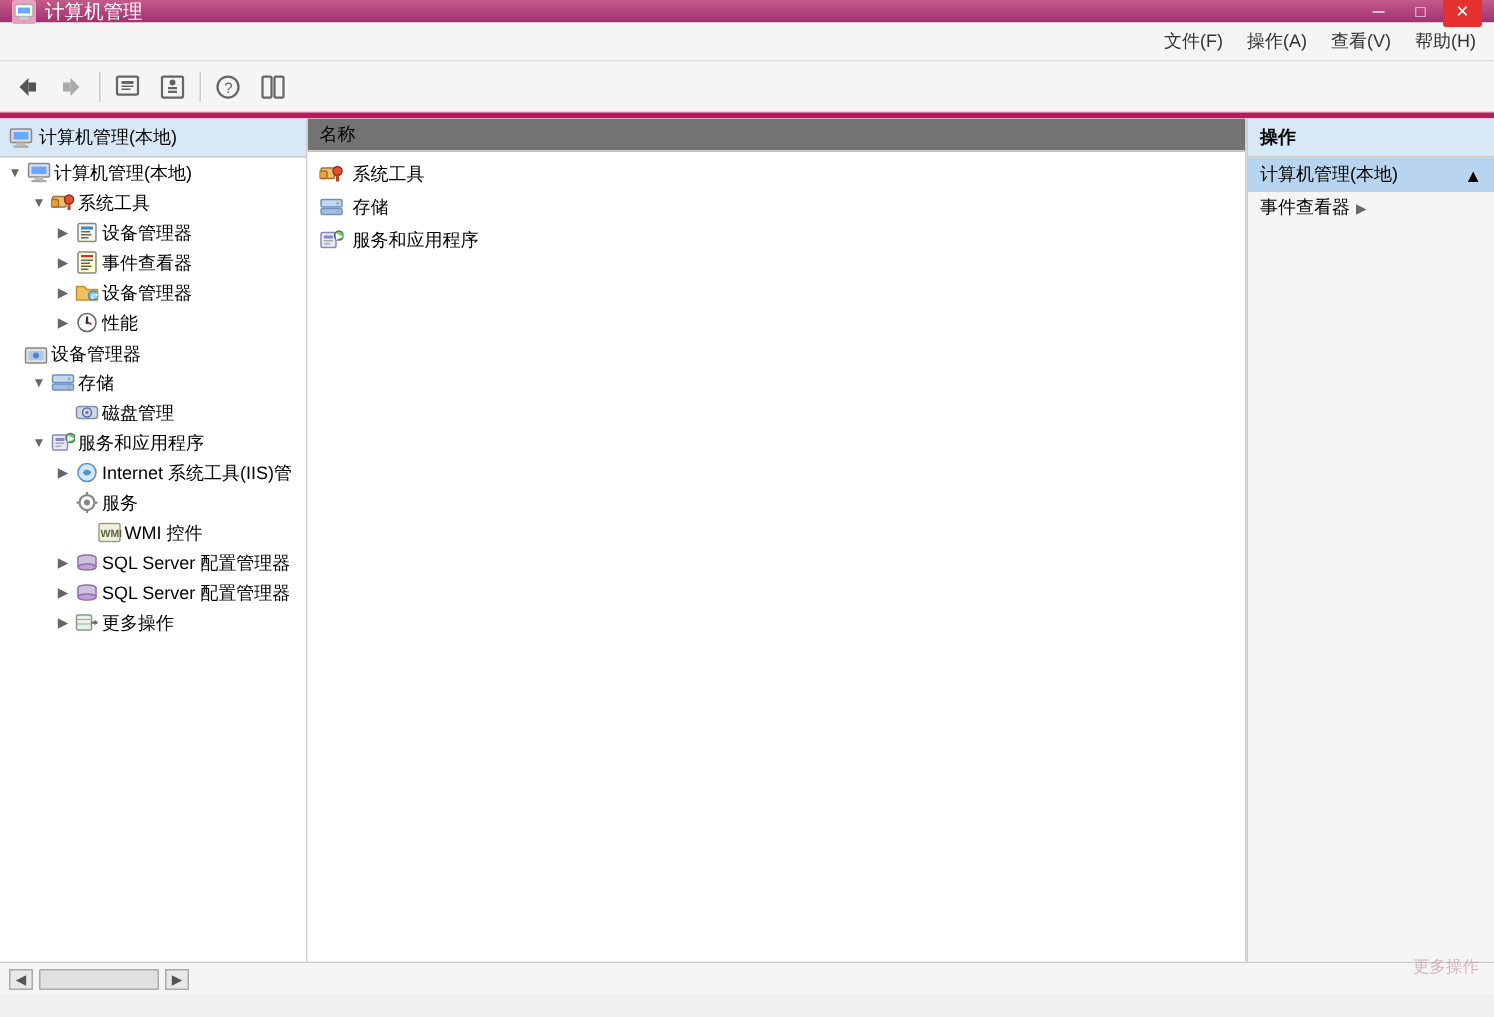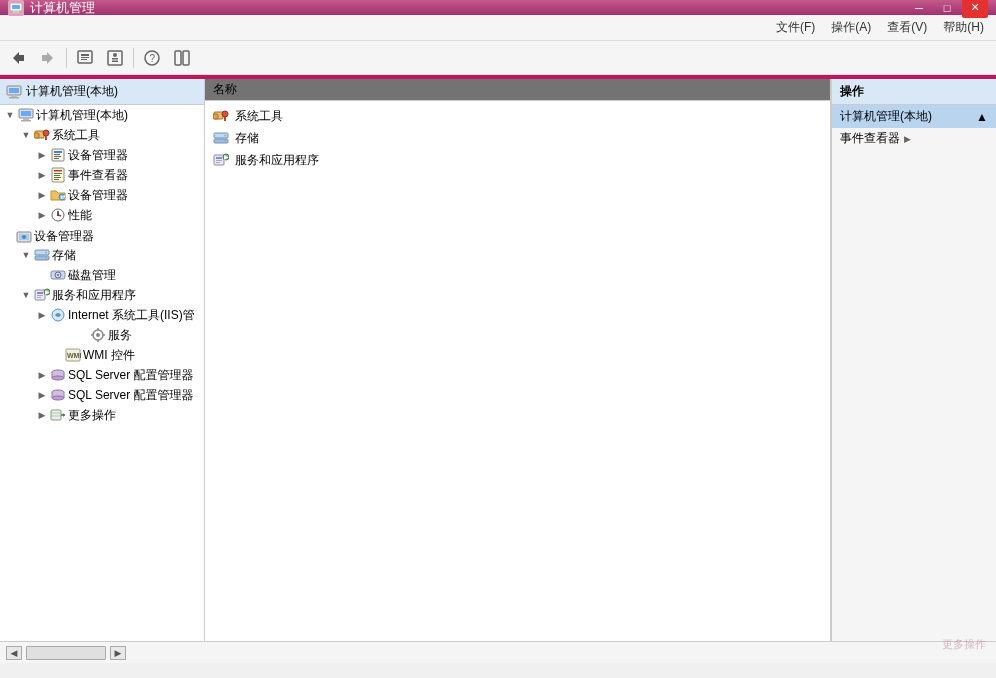--- a/index.html
+++ b/index.html
@@ -529,21 +529,21 @@
         <div class="tree-expand">▶</div>
         <div class="tree-icon">
           <svg width="16" height="16" viewBox="0 0 16 16">
             <circle cx="8" cy="8" r="6" fill="#d0e8f8" stroke="#6090c0" stroke-width="1"></circle>
             <path d="M5,8 Q8,4 11,8 Q8,12 5,8" fill="#6090c0"></path>
           </svg>
         </div>
         <span class="tree-label">Internet 系统工具(IIS)管</span>
       </div>
 
-      <div class="tree-item" style="padding-left:34px;margin-left:40px;">
+      <div class="tree-item" style="padding-left:34px;">
         <div class="tree-expand" style="color:transparent;">▶</div>
         <div class="tree-icon">
           <svg width="16" height="16" viewBox="0 0 16 16">
             <circle cx="8" cy="8" r="5" fill="none" stroke="#888" stroke-width="1.5"></circle>
             <circle cx="8" cy="8" r="2" fill="#888"></circle>
             <path d="M8,3 L8,1 M8,15 L8,13 M3,8 L1,8 M15,8 L13,8" stroke="#888" stroke-width="1.5"></path>
           </svg>
         </div>
         <span class="tree-label">服务</span>
       </div>

